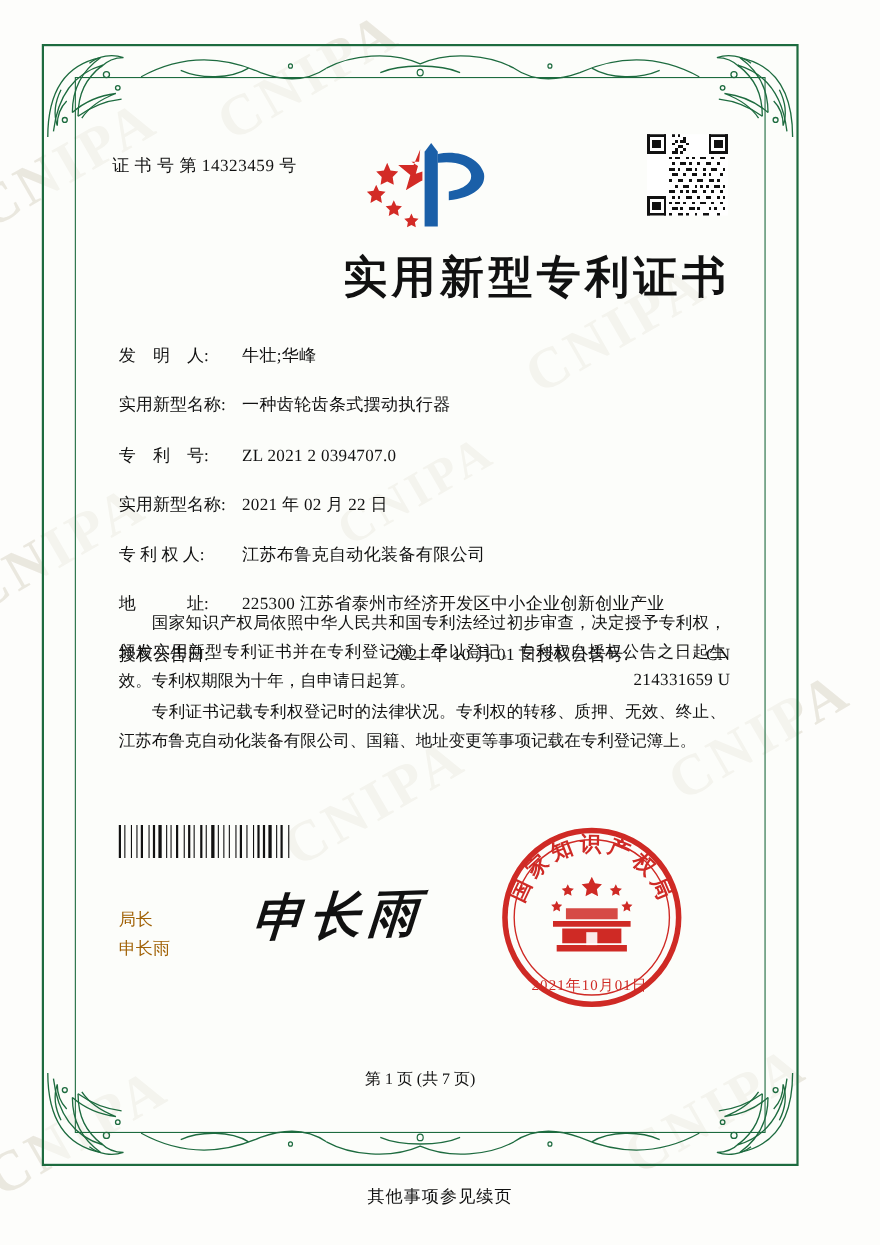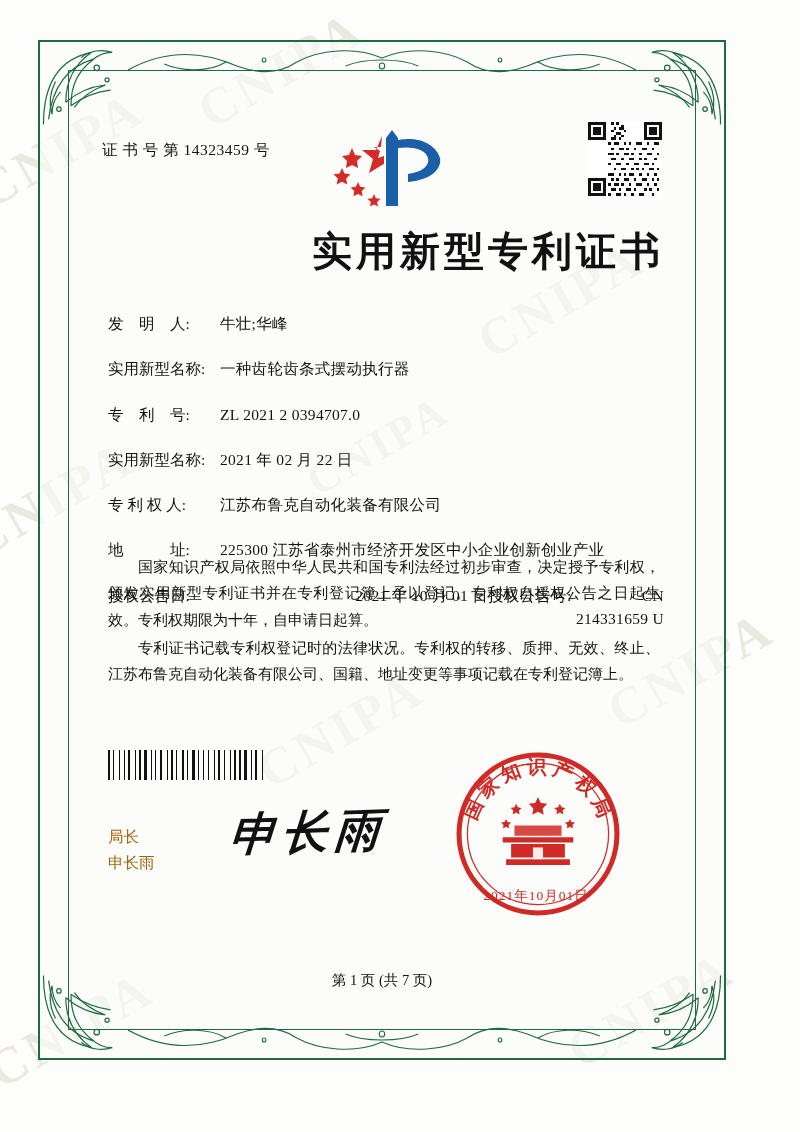--- a/index.html
+++ b/index.html
@@ -625,14 +625,15 @@
           </text>
         </svg>
       </div>
       <div class="seal-date">2021年10月01日</div>
 
       <div class="page-num">第 1 页 (共 7 页)</div>
 
     </div>
   </div>
 
+  <div class="footer-note">其他事项参见续页</div>
 
 </div>
 
 </body></html>

